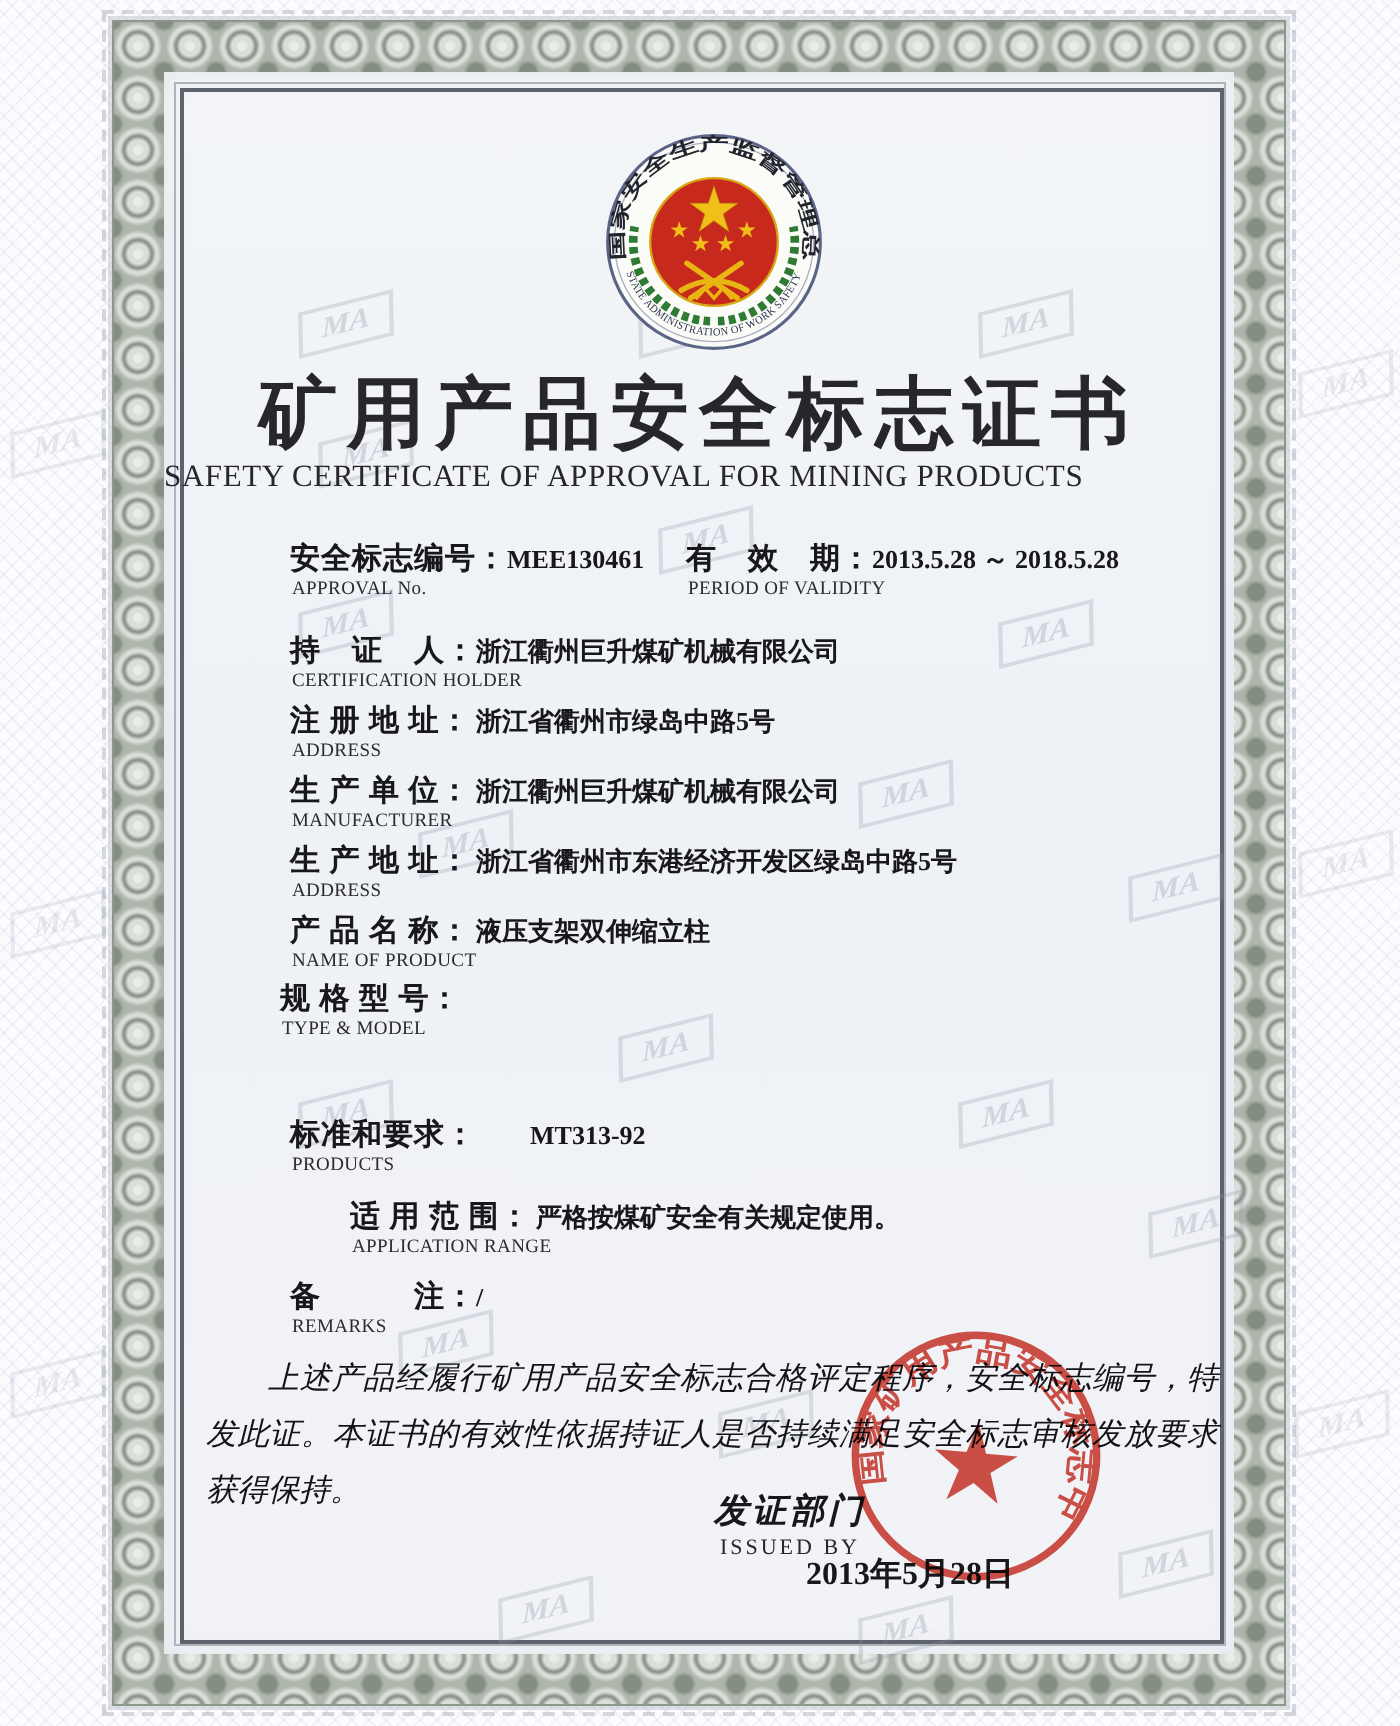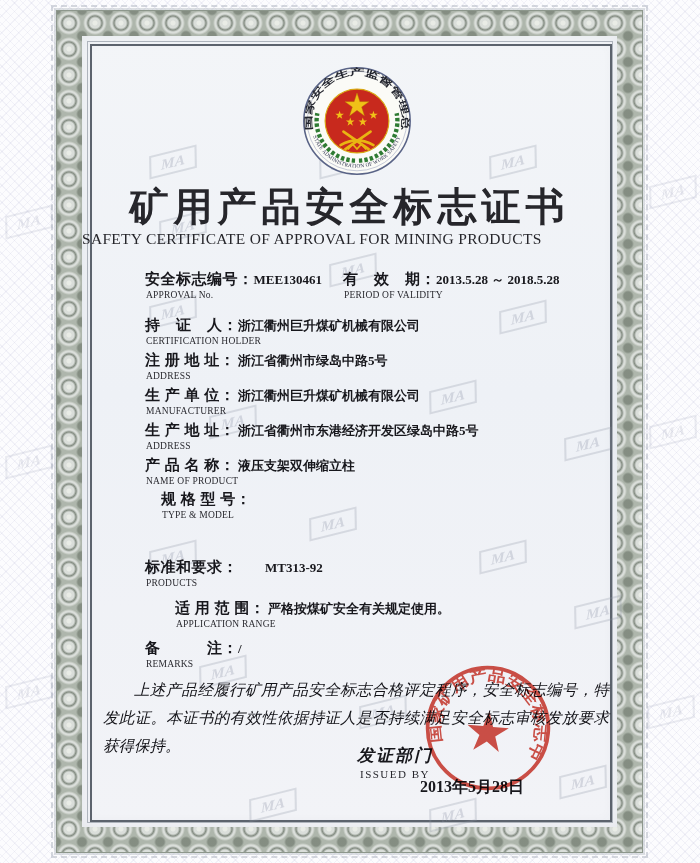--- a/index.html
+++ b/index.html
@@ -77,35 +77,35 @@
   .fvalue2 { display:block; }
   .gap { margin-left:14px; }
 
   .r0  { left:145px; top:270px; }
   .r1  { left:343px; top:270px;font-family:Liberation Serif, serif; }  .r1 .flabel .zh { min-width:86px; }
   .r2  { left:145px; top:316px; }
   .r3  { left:145px; top:351px; }
   .r4  { left:145px; top:386px; }
   .r5  { left:145px; top:421px; }
   .r6  { left:145px; top:456px; }
-  .r7  { left:161px; top:490px; }
+  .r7  { left:140px; top:490px; }
   .r8  { left:145px; top:558px;gap:13px; }
   .r9  { left:145px; top:599px;margin-left:30px; }
   .r10 { left:145px; top:639px; }
 
   .notice {
     position:absolute; left:103px; top:676px; width:506px; z-index:2;
     font-style:italic; font-size:15.5px; line-height:1.8; color:#131318;
     text-indent:31px; text-align:justify;
   }
 
   .issuer { position:absolute; left:328px; top:744px; width:134px; z-index:2; text-align:center; }
   .issuer-zh { font-weight:bold; font-size:17px; letter-spacing:2px; color:#17171c;font-style:italic; }
   .issuer-en { font-size:11px; letter-spacing:1.5px; color:#26262c; margin-top:1px; }
-  .issue-date { position:absolute; left:420px; top:777px; z-index:2;
+  .issue-date { position:absolute; left:403px; top:777px; z-index:2;
                 font-weight:bold; font-size:16px; color:#17171c; }
 </style>
 </head>
 <body>
 
 <div class="cert">
 
   <div class="band"></div>
   <div class="paper"></div>
   <div class="frame frame-light"></div>

